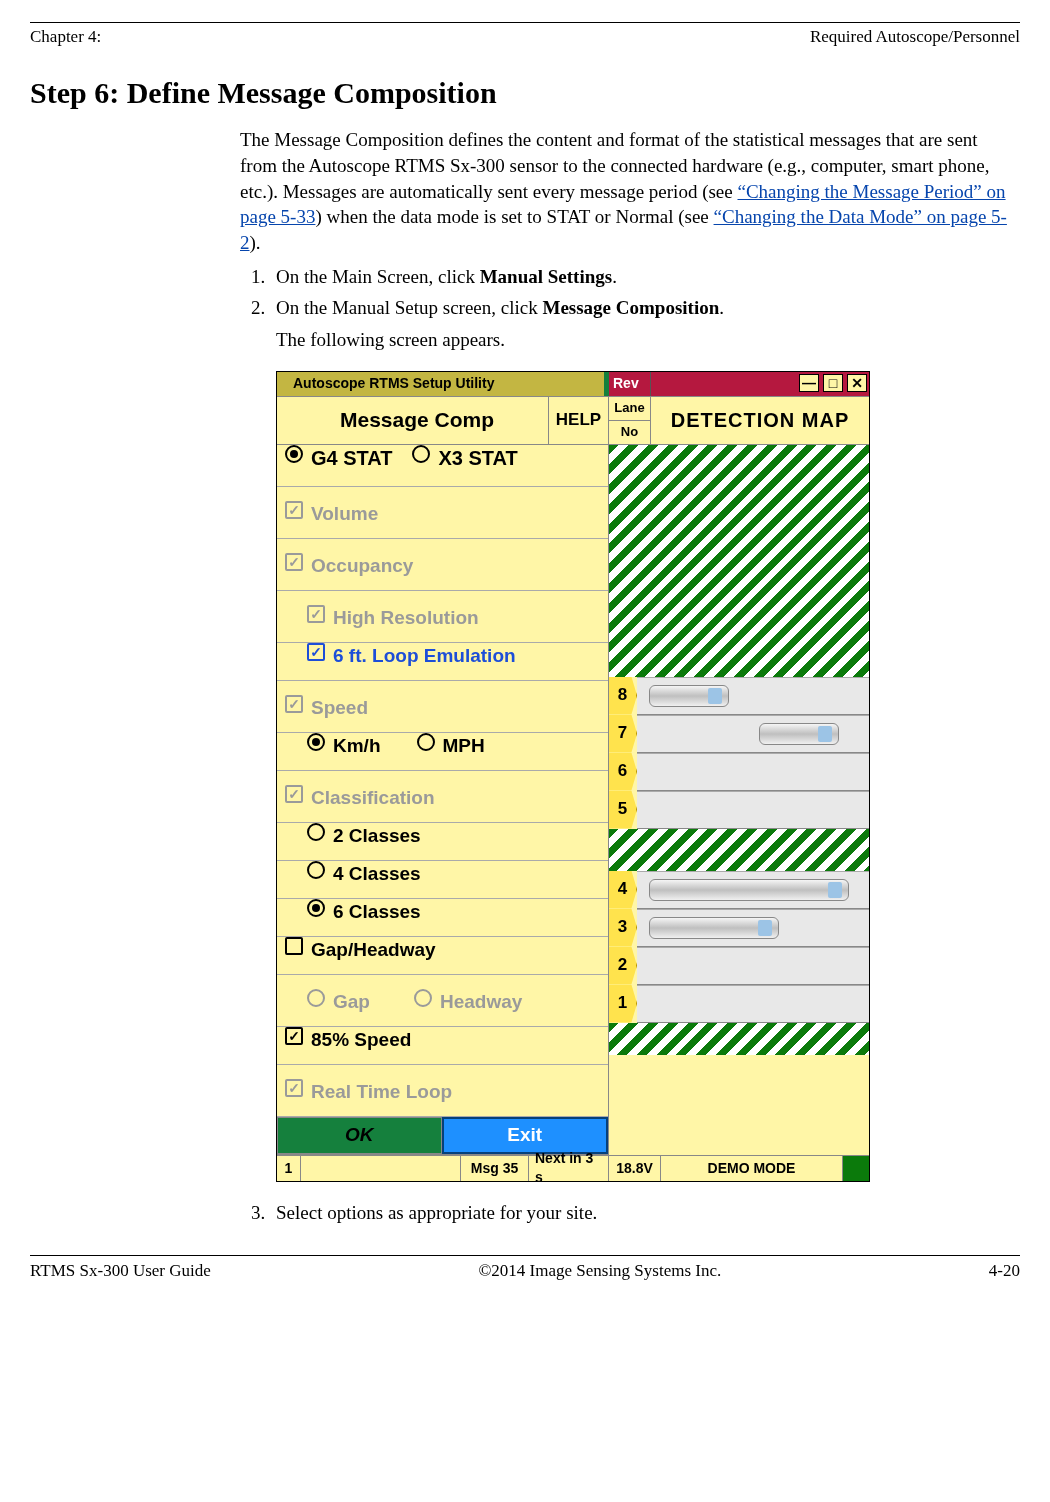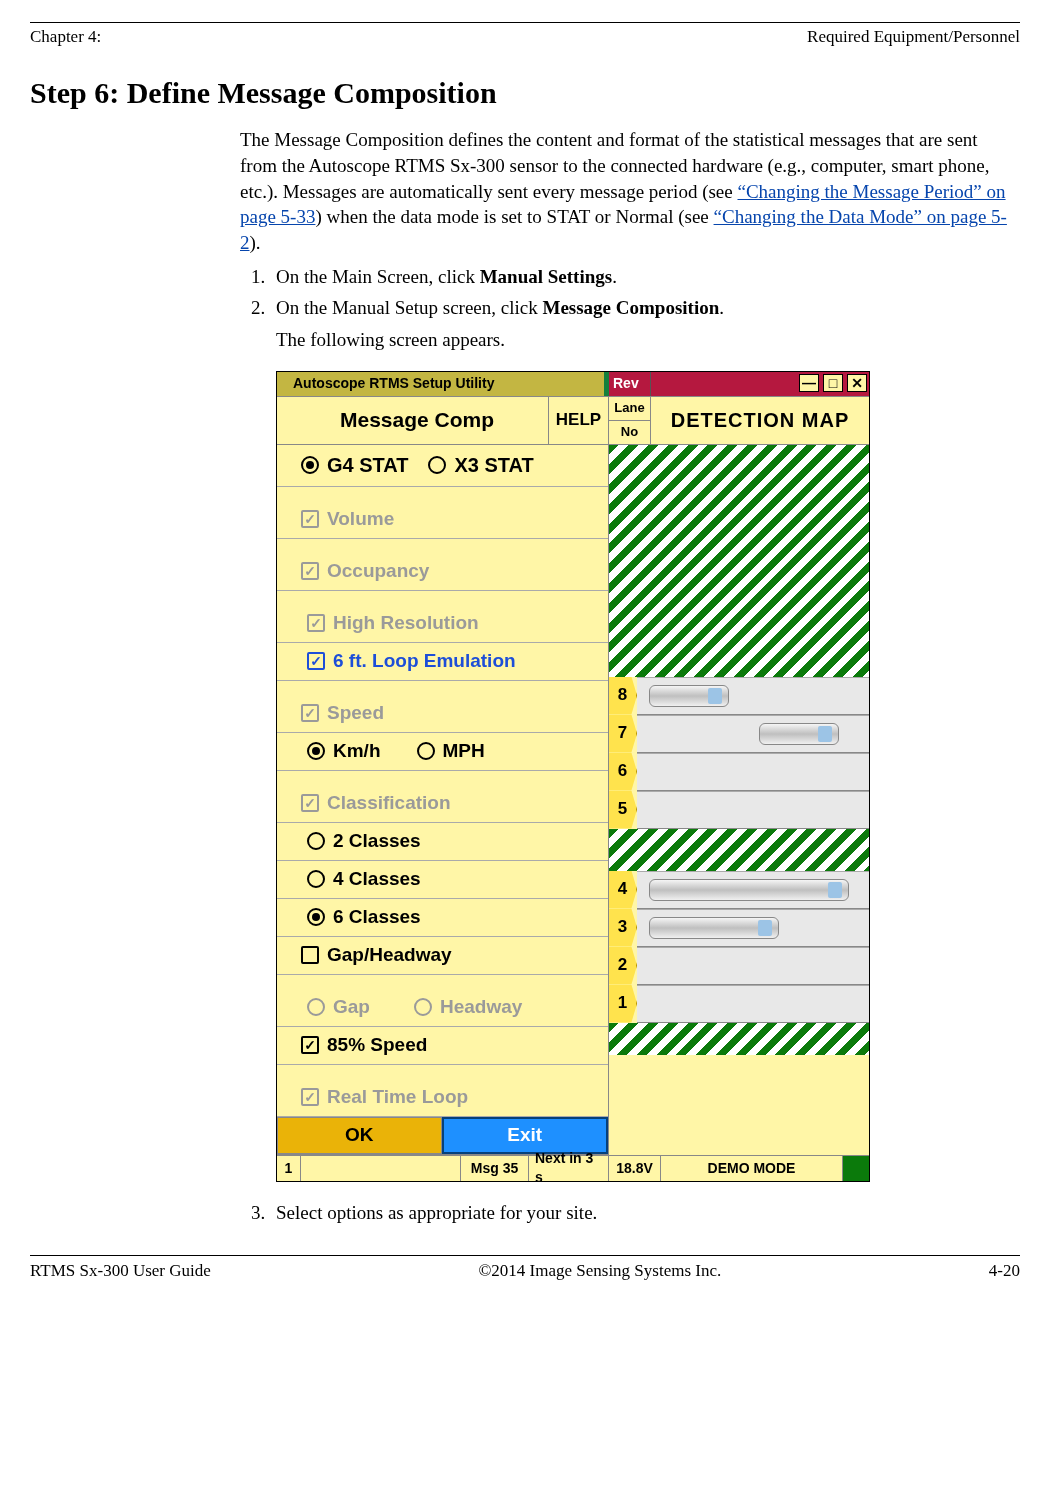--- a/index.html
+++ b/index.html
@@ -84,21 +84,21 @@
   .app .row2 .lane div:last-child{border-bottom:none;}
   .app .row2 .detmap {
     flex:1; display:flex; align-items:center; justify-content:center;
     background:#FFF6A7; font-weight:bold; font-size:20px; letter-spacing:1px;
   }
 
   .app .main { display:flex; border-top:1px solid #888; }
   .panel { flex:0 0 332px; border-right:1px solid #888; background:#FFF6A7; }
   .panel .opt {
     height:38px; border-bottom:1px solid #aaa;
-    display:flex; align-items:center; padding:0 24px;
+    display:flex; padding:0 8px;
     font-weight:bold; font-size:19px;
   }
   .panel .opt.sub { padding-left:30px; }
   .panel .opt.dim { color:#9a9a9a;margin-top:14px; }
   .panel .opt .rad, .panel .opt .chk {
     width:18px; height:18px; border:2px solid currentColor;
     margin-right:8px; display:inline-flex; align-items:center; justify-content:center;
     flex-shrink:0;
   }
   .panel .opt .rad { border-radius:50%; }
@@ -109,21 +109,21 @@
   .panel .opt .chk { border-radius:2px; }
   .panel .opt .spacer { width:20px; display:inline-block; }
   .panel .opt.first { height:42px; font-size:20px; color:#000; }
   .panel .okexit {
     height:38px; display:flex; border-bottom:1px solid #888;
   }
   .panel .okexit button {
     flex:1; font-weight:bold; font-size:19px; border:1px solid #888;
     font-family: Arial, sans-serif;
   }
-  .panel .okexit .ok  { background:#eab308; color:#000; }
+  .panel .okexit .ok  { background:#15803d; color:#000;font-style:italic; }
   .panel .okexit .ex  { background:#1E90FF; color:#fff; border:2px solid #06407a;}
 
   .map { flex:1; background:#FFF6A7; position:relative; }
   .stripe {
     position:absolute; left:0; right:0;
     background: repeating-linear-gradient(135deg, #0b7a0b 0 7px, #fff 7px 14px);
   }
   .lane-row {
     position:absolute; left:0; right:0; height:38px;
     display:flex; align-items:center;
@@ -166,21 +166,21 @@
 
   .bottom-rule { border-top:1px solid #000; margin-top:30px; }
   .footer { display:flex; justify-content:space-between; font-size:17px; margin-top:4px; }
 </style>
 </head>
 <body>
 
 <div class="top-rule"></div>
 <div class="hdr">
   <span>Chapter 4:</span>
-  <span>Required Equipment/Personnel</span>
+  <span>Required Autoscope/Personnel</span>
 </div>
 
 <h2 class="step">Step 6:  Define Message Composition</h2>
 
 <div class="body-col">
   <p class="para">
     <span>The Message Composition defines the content and format of the statistical messages that are sent from the Autoscope RTMS Sx-300 sensor to the connected hardware (e.g., computer, smart phone, etc.). Messages are automatically sent every message period (see </span><a class="link" href="#">“Changing the Message Period” on page 5-33</a><span>) when the data mode is set to STAT or Normal (see </span><a class="link" href="#">“Changing the Data Mode” on page 5-2</a><span>).</span>
   </p>
 
   <ol class="steps">

